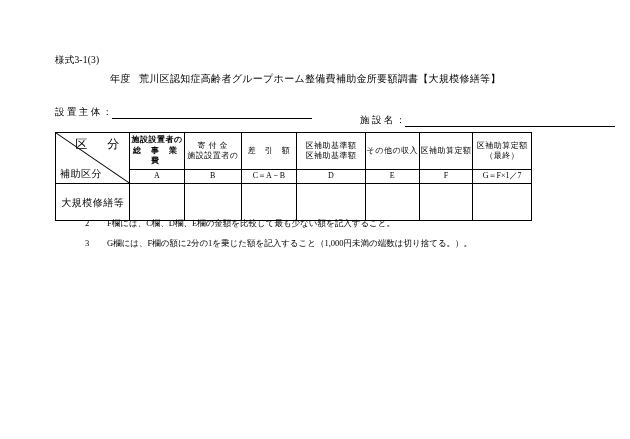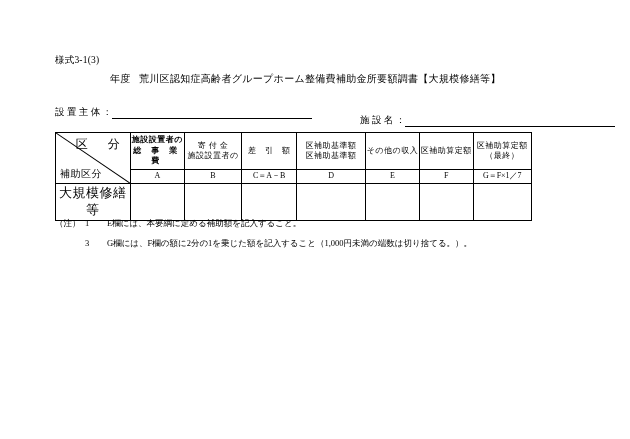--- a/index.html
+++ b/index.html
@@ -126,21 +126,21 @@
   }
   .hdr-label {
     font-size: 8px;
     letter-spacing: 0.4px;
   }
   .hdr-label .l1 { display: block; letter-spacing: 0.5px; font-weight: bold; }
   .hdr-label .l2 { display: block; letter-spacing: 4px; font-weight: bold; }
   .hdr-label .sp { display: block; letter-spacing: 0.5px; }
   .sym { font-size: 8px; }
   .row-label {
-    font-size: 13px;
+    font-size: 10px;
     text-align: left;
     padding-left: 5px;
     letter-spacing: 0.5px;
   }
 
   .notes {
     position: absolute;
     left: 55px;
     top: 218px;
     font-size: 8.5px;
@@ -249,20 +249,20 @@
         <td></td>
         <td></td>
         <td></td>
         <td></td>
       </tr>
     </tbody>
   </table>
 
   <div class="notes">
     <div class="note-line">
-      <span class="note-head">（注）</span><span class="note-num">1</span><span>E欄には、本要綱に定める補助額を記入すること。</span>
+      <span class="note-indent"></span><span class="note-num">2</span><span>F欄には、C欄、D欄、E欄の金額を比較して最も少ない額を記入すること。</span>
     </div>
     <div class="note-line">
       <span class="note-indent"></span><span class="note-num">3</span><span>G欄には、F欄の額に2分の1を乗じた額を記入すること（1,000円未満の端数は切り捨てる。）。</span>
     </div>
   </div>
 
 </div>
 
 </body></html>

